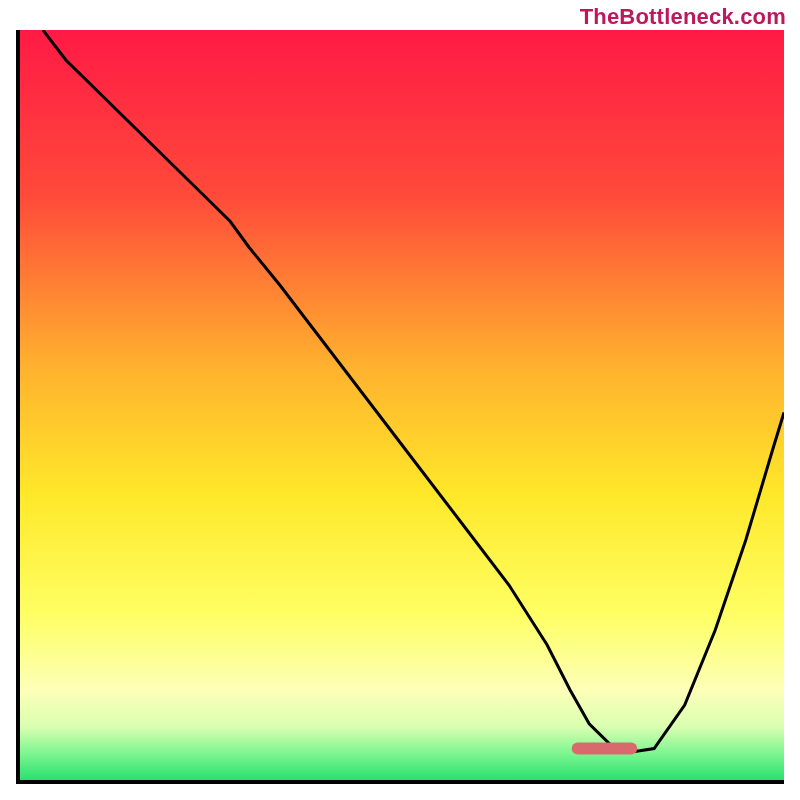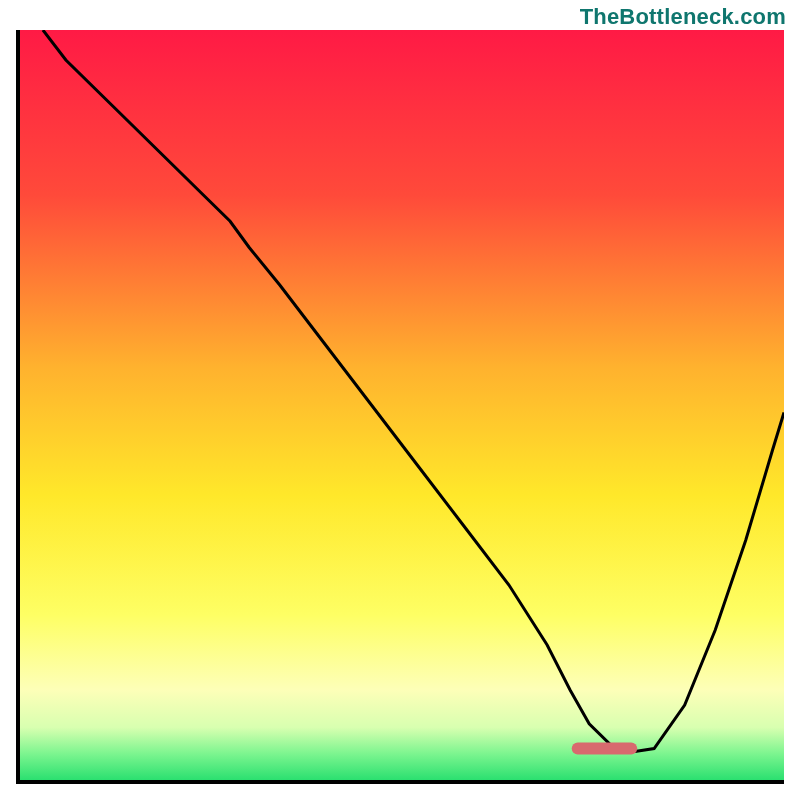--- a/index.html
+++ b/index.html
@@ -15,21 +15,21 @@
     position: relative;
     width: 800px;
     height: 800px;
   }
   .watermark {
     position: absolute;
     top: 4px;
     right: 14px;
     font-size: 22px;
     font-weight: 600;
-    color: #0f766e;
+    color: #be185d;
     letter-spacing: 0.2px;
     z-index: 5;
   }
   .plot-frame {
     position: absolute;
     left: 16px;
     top: 30px;
     width: 768px;
     height: 754px;
     border-left: 4px solid #000;

